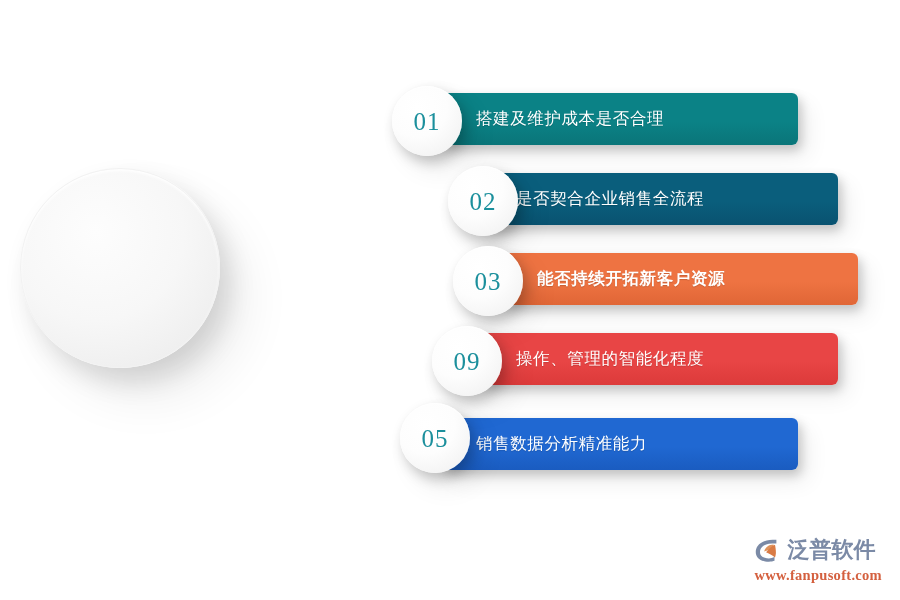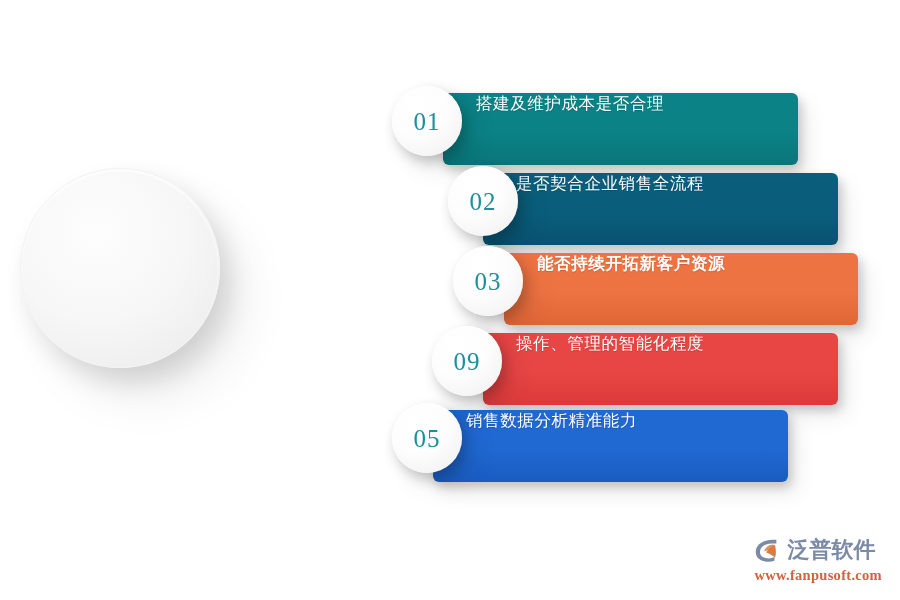--- a/index.html
+++ b/index.html
@@ -38,24 +38,25 @@
 
   
   .row {
     position: absolute;
     height: 56px;
   }
   .bar {
     position: absolute;
     left: 0;
     top: 0;
-    height: 72px;
+    height: 52px;
     border-radius: 6px;
     box-shadow: 3px 5px 11px rgba(0,0,0,0.20), 10px 12px 22px rgba(0,0,0,0.07);
     display: flex;
+    align-items: center;
     box-sizing: border-box;
   }
   .bar-label {
     color: #ffffff;
     font-size: 16.5px;
     letter-spacing: 0.6px;
     white-space: nowrap;
     font-family: "Liberation Sans", sans-serif;
     text-shadow: 0 1px 1px rgba(0,0,0,0.16);
   }
@@ -156,24 +157,24 @@
       </div>
       <div class="row" style="left: 432px; top: 333px; width: 406px;">
         <div class="bar" style="left: 51px; width: 355px; background: linear-gradient(rgb(232, 69, 69) 0%, rgb(232, 69, 69) 55%, rgb(220, 58, 58) 100%); padding-left: 33px;">
           <span class="bar-label">操作、管理的智能化程度</span>
         </div>
         <div class="num-circle" style="left: 0px;">
           <span class="num-text" style="color: rgb(27, 143, 156);">09</span>
         </div>
       </div>
       <div class="row" style="left: 392px; top: 410px; width: 406px;">
-        <div class="bar" style="left: 41px; width: 355px; background: linear-gradient(rgb(32, 104, 210) 0%, rgb(32, 104, 210) 55%, rgb(26, 92, 192) 100%); padding-left: 33px;">
+        <div class="bar" style="left: 51px; width: 355px; background: linear-gradient(rgb(32, 104, 210) 0%, rgb(32, 104, 210) 55%, rgb(26, 92, 192) 100%); padding-left: 33px; margin-top: 8px;">
           <span class="bar-label">销售数据分析精准能力</span>
         </div>
-        <div class="num-circle" style="left: 0px;">
+        <div class="num-circle" style="left: 8px;">
           <span class="num-text" style="color: rgb(27, 143, 156);">05</span>
         </div>
       </div>
     </div>
 
   <div class="logo">
     <div class="logo-top">
       <svg class="logo-mark" viewBox="0 0 64 64">
         <path d="M44 10 C22 10 8 22 8 36 C8 49 20 57 36 57 C41 57 45 56 48 55 L48 47 C44 49 40 50 36 50 C25 50 17 45 17 36 C17 26 27 18 43 18 L52 18 L52 10 Z" fill="#7b8aa6"></path>
         <path d="M46 20 C36 20 28 26 26 35 C32 33 40 31 48 30 C47 27 46 23 46 20 Z" fill="#e0935c"></path>

